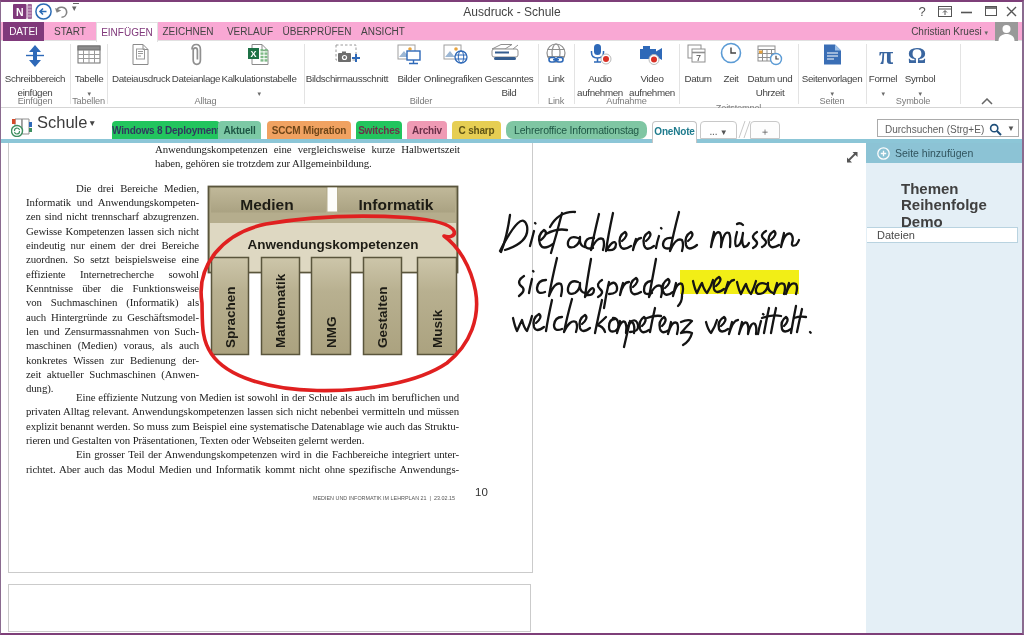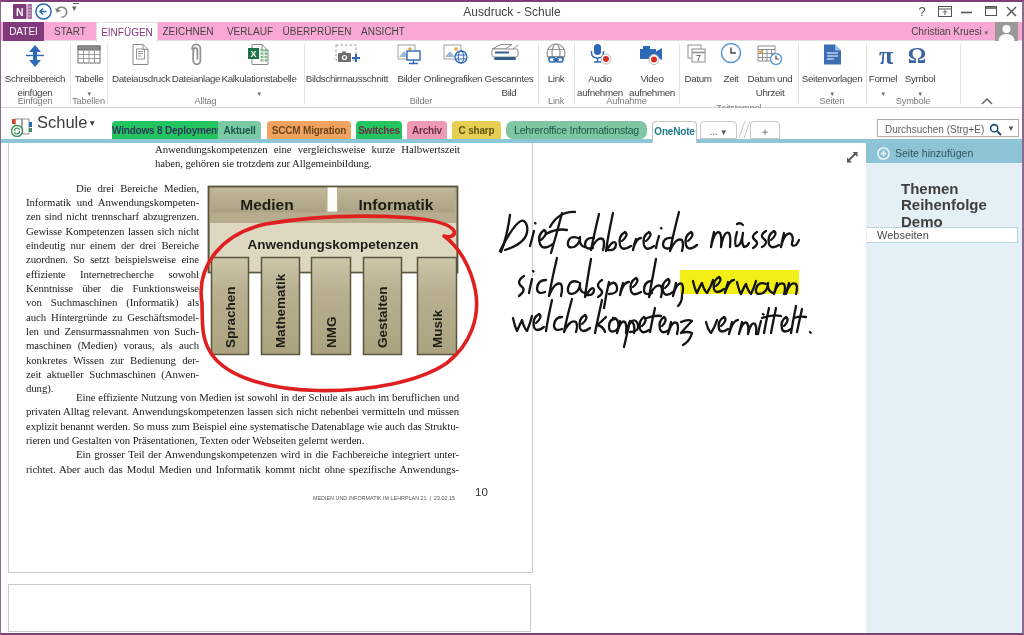--- a/index.html
+++ b/index.html
@@ -482,16 +482,16 @@
       <path d="M810 332 l0.7 0.7"></path>
     </svg>
     <div id="sidebar">
       <div id="sbhead"><svg style="position:absolute;left:11px;top:3.5px;" width="13" height="13" viewBox="0 0 13 13">
           <circle cx="6.5" cy="6.5" r="5.7" fill="none" stroke="#fdfdfd" stroke-width="1.3"></circle>
           <path d="M6.5 3.8 v5.4 M3.8 6.5 h5.4" stroke="#fdfdfd" stroke-width="1.3"></path>
         </svg><span style="margin-left:29px;">Seite hinzufügen</span></div>
       <div class="sbitem" style="top:37px;">Themen</div>
       <div class="sbitem" style="top:53px;">Reihenfolge</div>
       <div class="sbitem" style="top:70px;">Demo</div>
-      <div id="sbsel">Webseiten</div>
+      <div id="sbsel">Dateien</div>
     </div>
   </div>
   <div id="frame"></div>
 
 </body></html>

